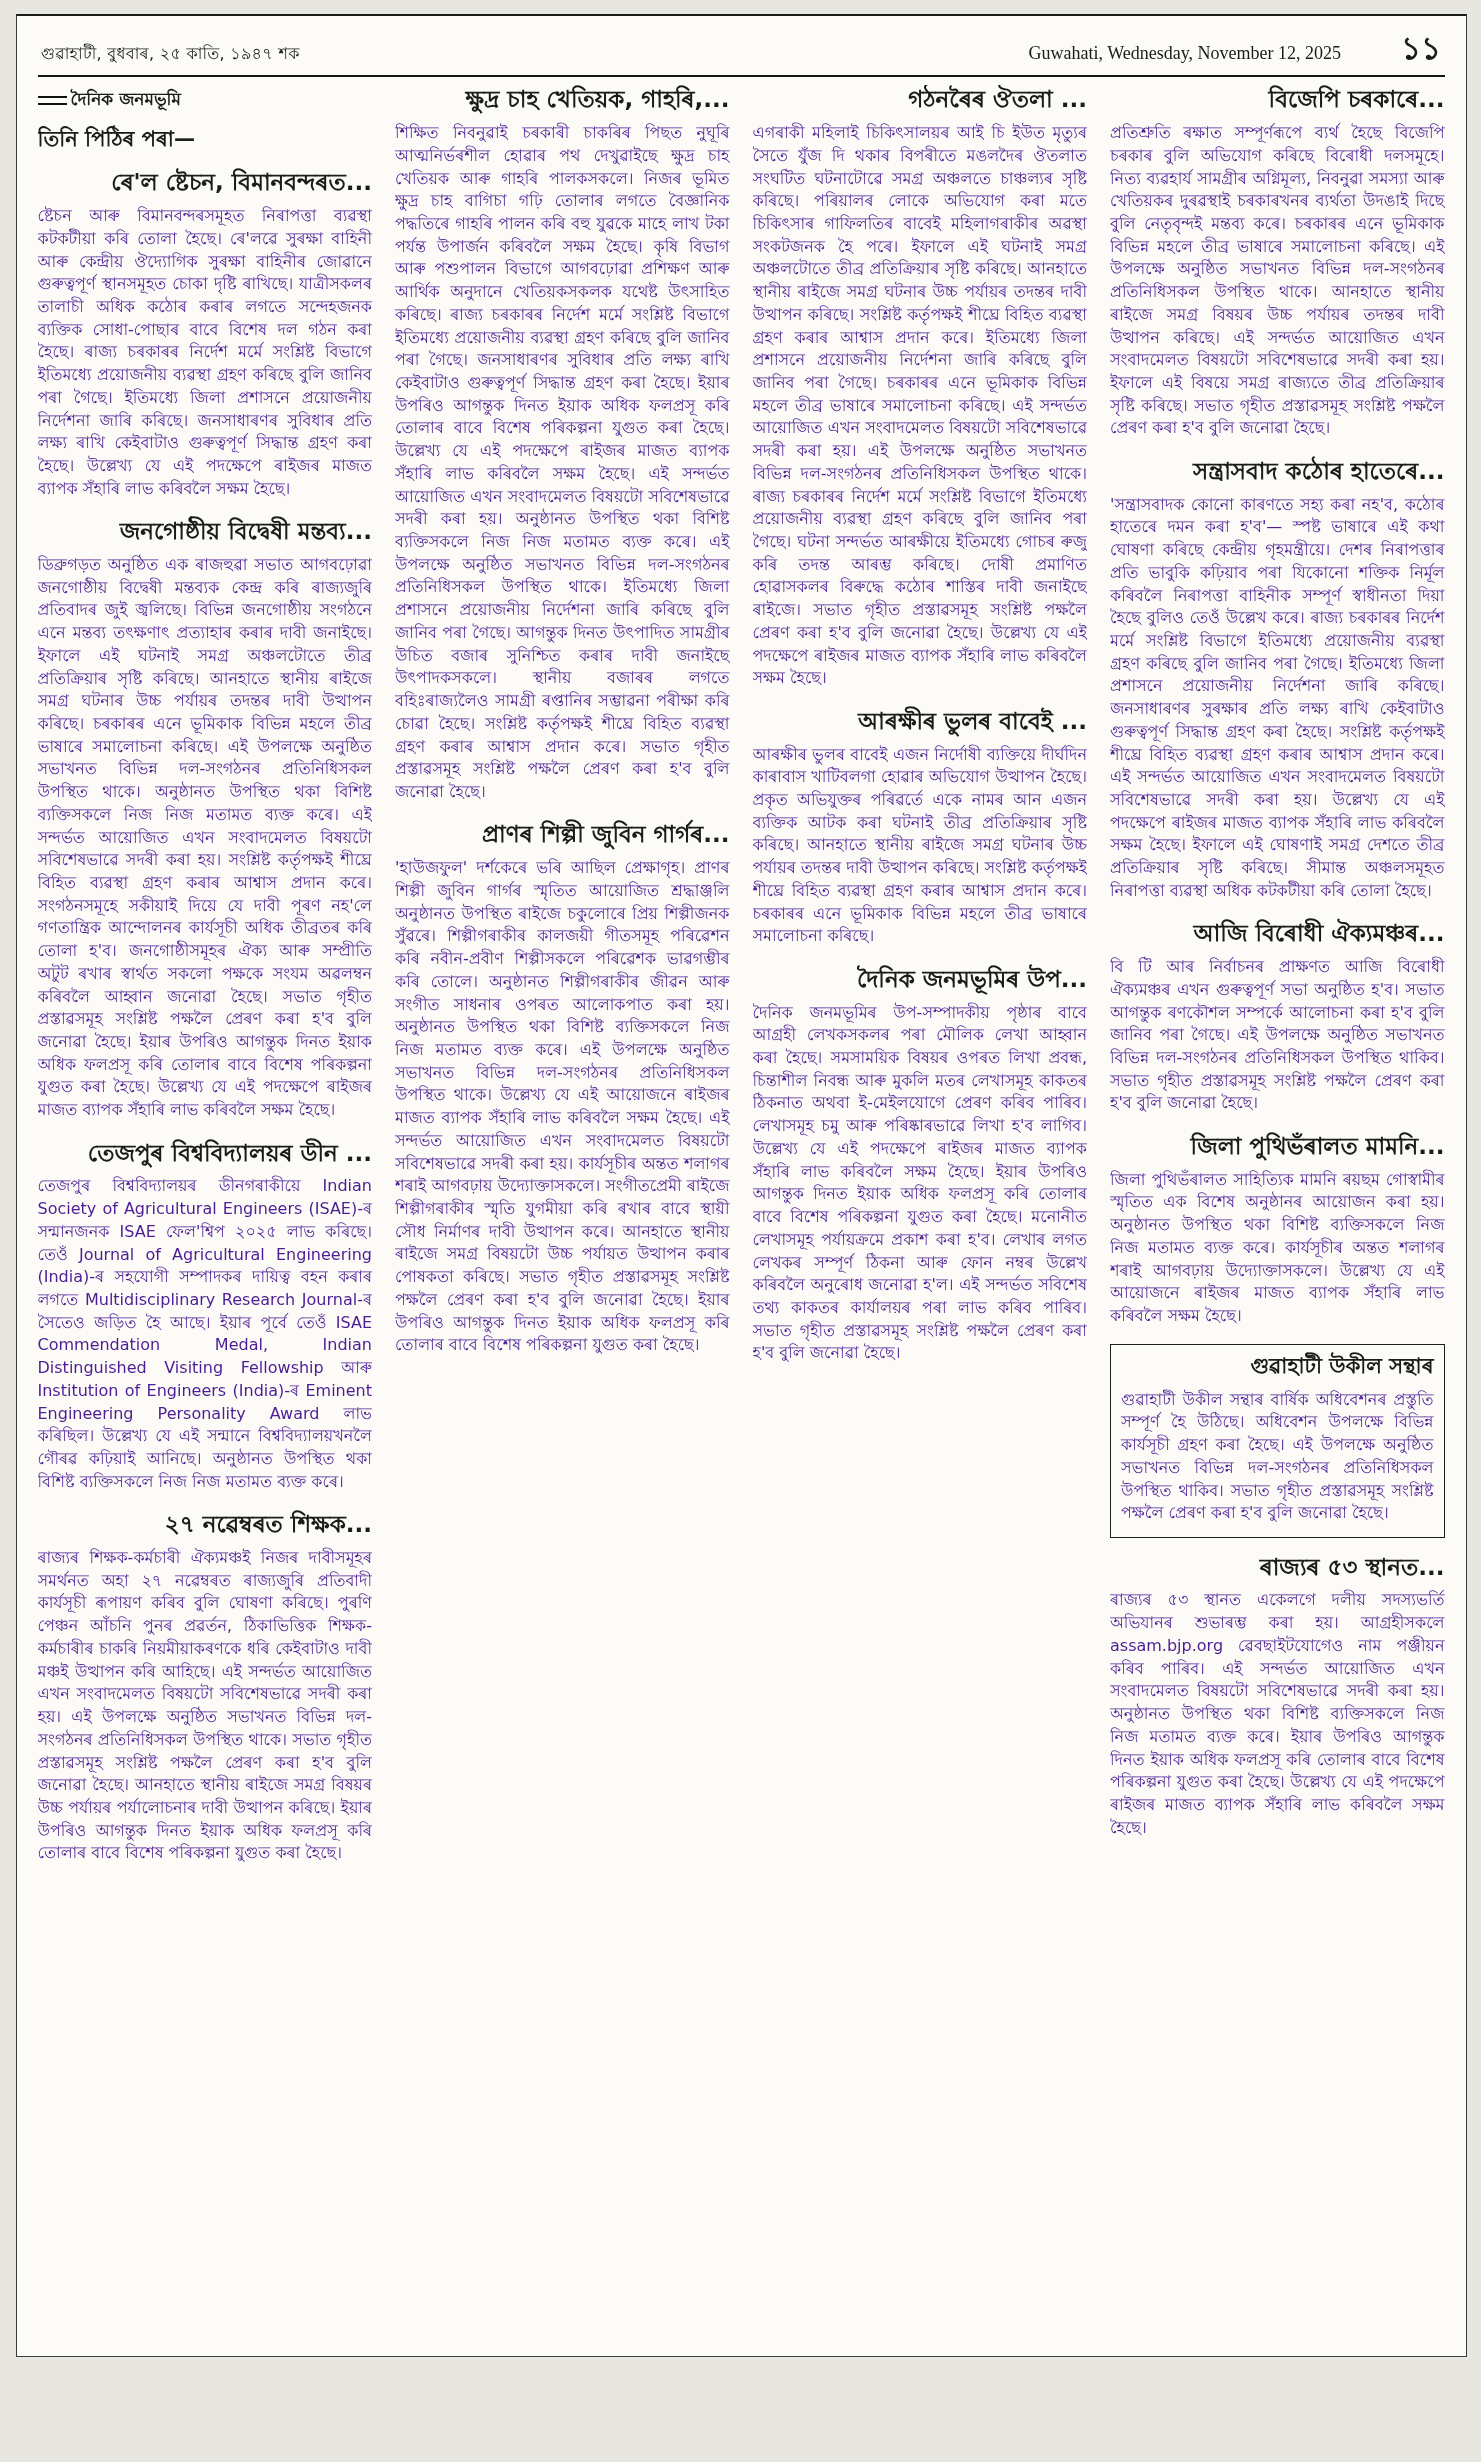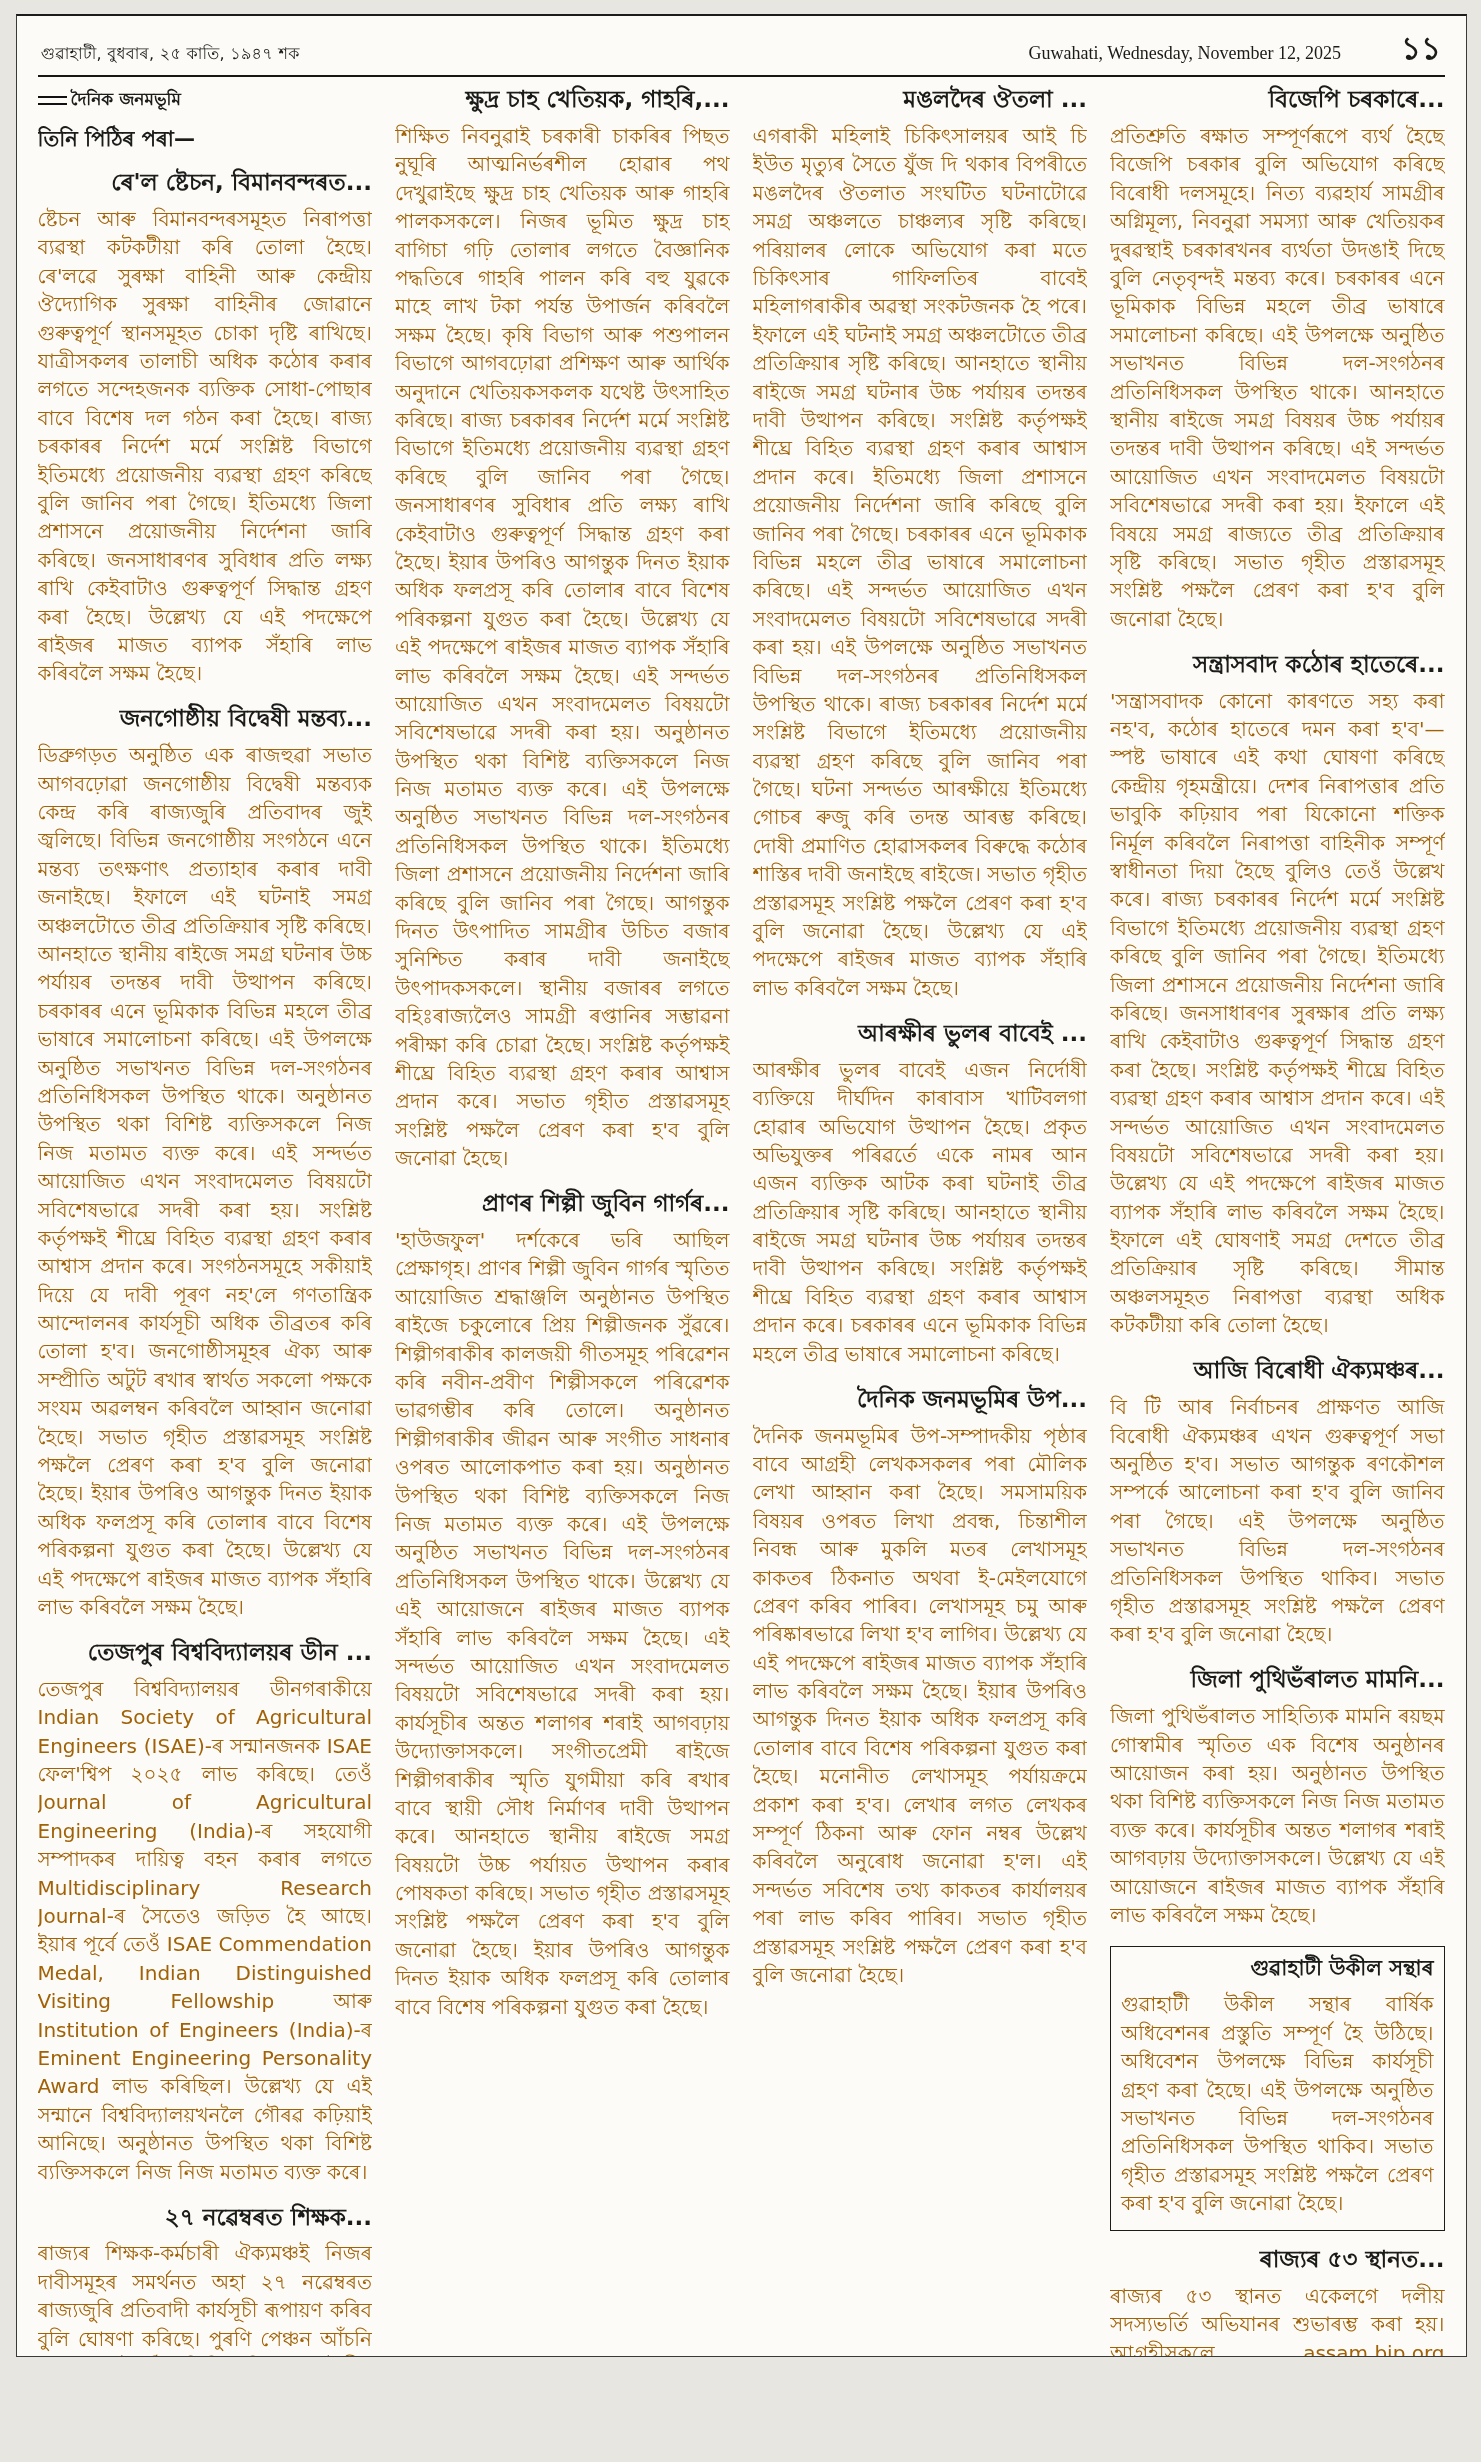--- a/index.html
+++ b/index.html
@@ -94,25 +94,25 @@
   article { margin: 0 0 16.6px 0; }
   .headline {
     font-size: 23px;
     font-weight: 700;
     line-height: 1.22;
     text-align: right;
     margin: 10px 0 8.9px 0;
   }
   article:first-of-type .headline { margin-top: 0; }
   .body {
-    font-size: 20px;
+    font-size: 16px;
     line-height: 1.42;
     text-align: justify;
     margin: 0 0 6.6px 0;
-    color: #a16207;
+    color: #4c1d95;
   }
   .body.bold { font-weight: 700; }
   .boxed {
     border: 1.7px solid #1c1c1a;
     padding: 8.9px 10px 5.5px 10px;
     margin-bottom: 14.4px;
   }
   .boxed .headline { margin-top: 0; font-size: 21px; }
 </style>
 </head>
@@ -168,21 +168,21 @@
       </article>
 
       <article>
         <h2 class="headline">প্ৰাণৰ শিল্পী জুবিন গাৰ্গৰ...</h2>
         <p class="body">'হাউজফুল' দৰ্শকেৰে ভৰি আছিল প্ৰেক্ষাগৃহ। প্ৰাণৰ শিল্পী জুবিন গাৰ্গৰ স্মৃতিত আয়োজিত শ্ৰদ্ধাঞ্জলি অনুষ্ঠানত উপস্থিত ৰাইজে চকুলোৰে প্ৰিয় শিল্পীজনক সুঁৱৰে। শিল্পীগৰাকীৰ কালজয়ী গীতসমূহ পৰিৱেশন কৰি নবীন-প্ৰবীণ শিল্পীসকলে পৰিৱেশক ভাৱগম্ভীৰ কৰি তোলে। অনুষ্ঠানত শিল্পীগৰাকীৰ জীৱন আৰু সংগীত সাধনাৰ ওপৰত আলোকপাত কৰা হয়। অনুষ্ঠানত উপস্থিত থকা বিশিষ্ট ব্যক্তিসকলে নিজ নিজ মতামত ব্যক্ত কৰে। এই উপলক্ষে অনুষ্ঠিত সভাখনত বিভিন্ন দল-সংগঠনৰ প্ৰতিনিধিসকল উপস্থিত থাকে। উল্লেখ্য যে এই আয়োজনে ৰাইজৰ মাজত ব্যাপক সঁহাৰি লাভ কৰিবলৈ সক্ষম হৈছে। এই সন্দৰ্ভত আয়োজিত এখন সংবাদমেলত বিষয়টো সবিশেষভাৱে সদৰী কৰা হয়। কাৰ্যসূচীৰ অন্তত শলাগৰ শৰাই আগবঢ়ায় উদ্যোক্তাসকলে। সংগীতপ্ৰেমী ৰাইজে শিল্পীগৰাকীৰ স্মৃতি যুগমীয়া কৰি ৰখাৰ বাবে স্থায়ী সৌধ নিৰ্মাণৰ দাবী উত্থাপন কৰে। আনহাতে স্থানীয় ৰাইজে সমগ্ৰ বিষয়টো উচ্চ পৰ্যায়ত উত্থাপন কৰাৰ পোষকতা কৰিছে। সভাত গৃহীত প্ৰস্তাৱসমূহ সংশ্লিষ্ট পক্ষলৈ প্ৰেৰণ কৰা হ'ব বুলি জনোৱা হৈছে। ইয়াৰ উপৰিও আগন্তুক দিনত ইয়াক অধিক ফলপ্ৰসূ কৰি তোলাৰ বাবে বিশেষ পৰিকল্পনা যুগুত কৰা হৈছে।</p>
       </article>
     </section>
 
     <section class="col">
       <article>
-        <h2 class="headline">মঙলদৈৰ ঔতলা ...</h2>
+        <h2 class="headline">গঠনৰৈৰ ঔতলা ...</h2>
         <p class="body">এগৰাকী মহিলাই চিকিৎসালয়ৰ আই চি ইউত মৃত্যুৰ সৈতে যুঁজ দি থকাৰ বিপৰীতে মঙলদৈৰ ঔতলাত সংঘটিত ঘটনাটোৱে সমগ্ৰ অঞ্চলতে চাঞ্চল্যৰ সৃষ্টি কৰিছে। পৰিয়ালৰ লোকে অভিযোগ কৰা মতে চিকিৎসাৰ গাফিলতিৰ বাবেই মহিলাগৰাকীৰ অৱস্থা সংকটজনক হৈ পৰে। ইফালে এই ঘটনাই সমগ্ৰ অঞ্চলটোতে তীব্ৰ প্ৰতিক্ৰিয়াৰ সৃষ্টি কৰিছে। আনহাতে স্থানীয় ৰাইজে সমগ্ৰ ঘটনাৰ উচ্চ পৰ্যায়ৰ তদন্তৰ দাবী উত্থাপন কৰিছে। সংশ্লিষ্ট কৰ্তৃপক্ষই শীঘ্ৰে বিহিত ব্যৱস্থা গ্ৰহণ কৰাৰ আশ্বাস প্ৰদান কৰে। ইতিমধ্যে জিলা প্ৰশাসনে প্ৰয়োজনীয় নিৰ্দেশনা জাৰি কৰিছে বুলি জানিব পৰা গৈছে। চৰকাৰৰ এনে ভূমিকাক বিভিন্ন মহলে তীব্ৰ ভাষাৰে সমালোচনা কৰিছে। এই সন্দৰ্ভত আয়োজিত এখন সংবাদমেলত বিষয়টো সবিশেষভাৱে সদৰী কৰা হয়। এই উপলক্ষে অনুষ্ঠিত সভাখনত বিভিন্ন দল-সংগঠনৰ প্ৰতিনিধিসকল উপস্থিত থাকে। ৰাজ্য চৰকাৰৰ নিৰ্দেশ মৰ্মে সংশ্লিষ্ট বিভাগে ইতিমধ্যে প্ৰয়োজনীয় ব্যৱস্থা গ্ৰহণ কৰিছে বুলি জানিব পৰা গৈছে। ঘটনা সন্দৰ্ভত আৰক্ষীয়ে ইতিমধ্যে গোচৰ ৰুজু কৰি তদন্ত আৰম্ভ কৰিছে। দোষী প্ৰমাণিত হোৱাসকলৰ বিৰুদ্ধে কঠোৰ শাস্তিৰ দাবী জনাইছে ৰাইজে। সভাত গৃহীত প্ৰস্তাৱসমূহ সংশ্লিষ্ট পক্ষলৈ প্ৰেৰণ কৰা হ'ব বুলি জনোৱা হৈছে। উল্লেখ্য যে এই পদক্ষেপে ৰাইজৰ মাজত ব্যাপক সঁহাৰি লাভ কৰিবলৈ সক্ষম হৈছে।</p>
       </article>
 
       <article>
         <h2 class="headline">আৰক্ষীৰ ভুলৰ বাবেই ...</h2>
         <p class="body">আৰক্ষীৰ ভুলৰ বাবেই এজন নিৰ্দোষী ব্যক্তিয়ে দীৰ্ঘদিন কাৰাবাস খাটিবলগা হোৱাৰ অভিযোগ উত্থাপন হৈছে। প্ৰকৃত অভিযুক্তৰ পৰিৱৰ্তে একে নামৰ আন এজন ব্যক্তিক আটক কৰা ঘটনাই তীব্ৰ প্ৰতিক্ৰিয়াৰ সৃষ্টি কৰিছে। আনহাতে স্থানীয় ৰাইজে সমগ্ৰ ঘটনাৰ উচ্চ পৰ্যায়ৰ তদন্তৰ দাবী উত্থাপন কৰিছে। সংশ্লিষ্ট কৰ্তৃপক্ষই শীঘ্ৰে বিহিত ব্যৱস্থা গ্ৰহণ কৰাৰ আশ্বাস প্ৰদান কৰে। চৰকাৰৰ এনে ভূমিকাক বিভিন্ন মহলে তীব্ৰ ভাষাৰে সমালোচনা কৰিছে।</p>
       </article>
 
       <article>
         <h2 class="headline">দৈনিক জনমভূমিৰ উপ...</h2>

